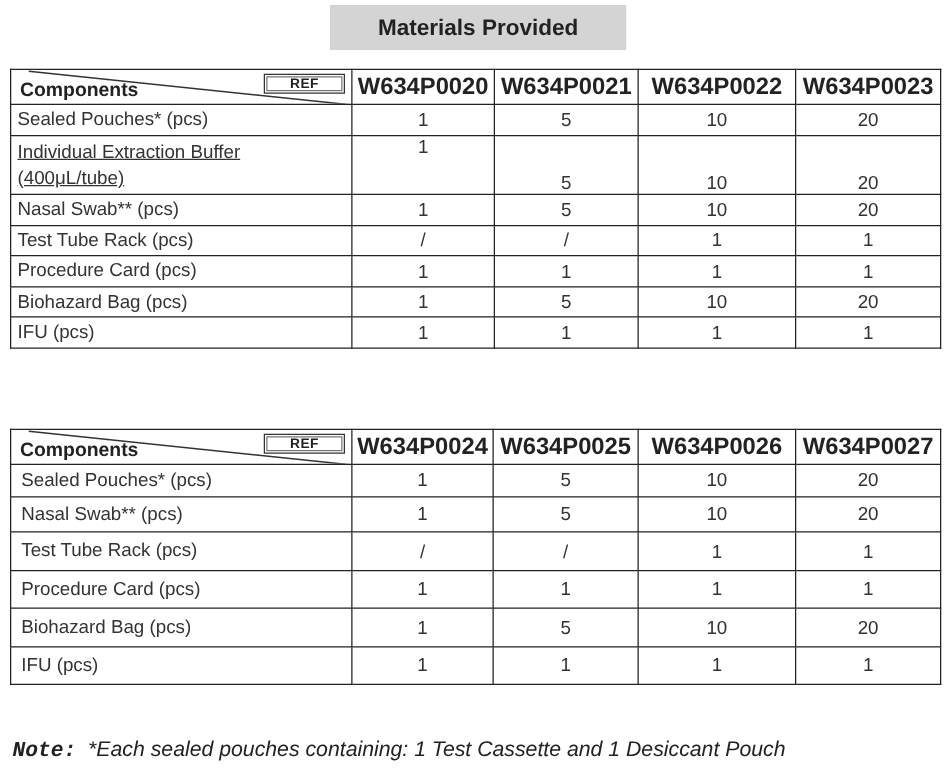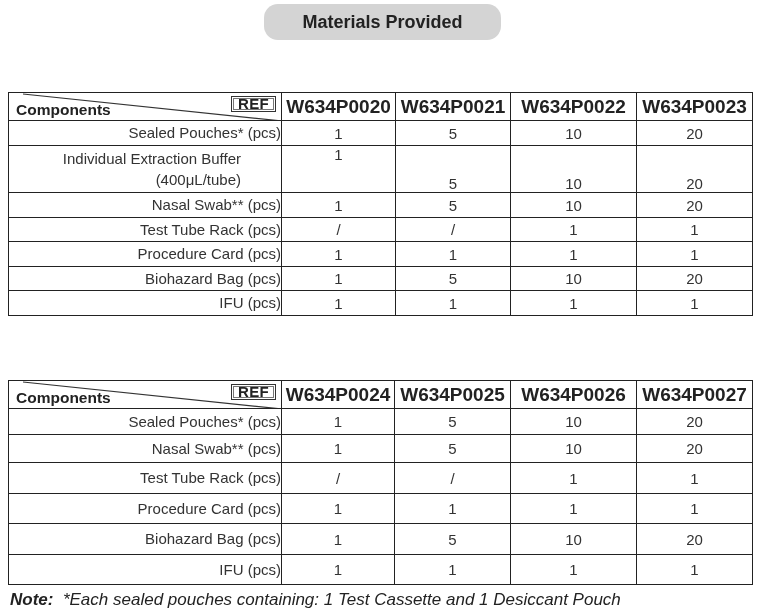--- a/index.html
+++ b/index.html
@@ -3,54 +3,54 @@
 <meta charset="utf-8">
 <style>
   html, body { margin: 0; padding: 0; background: #ffffff; }
   body {
     width: 760px; height: 615px; position: relative; overflow: hidden;
     font-family: "Liberation Sans", sans-serif; color: #222;
   }
   .title-box {
     position: absolute; left: 264px; top: 4px; width: 237px; height: 36px;
     background: #d4d4d4; display: flex; align-items: center; justify-content: center;
-    font-weight: bold; font-size: 18px; color: #222; border-radius: 14px;
+    font-weight: bold; font-size: 18px; color: #222;
   }
   table.mat {
-    position: absolute; left: 8px; border-collapse: collapse; table-layout: fixed; margin-top: 37px;
+    position: absolute; left: 8px; border-collapse: collapse; table-layout: fixed;
   }
   table.mat td, table.mat th {
     border: 1.5px solid #222; padding: 0; font-size: 15px; color: #333;
   }
   table.mat th { font-weight: bold; font-size: 19px; color: #222; text-align: center; }
-  table.mat td.comp { text-align: right; padding-left: 5px; line-height: 18px; }
+  table.mat td.comp { text-align: left; padding-left: 5px; line-height: 18px; }
   table.mat td.val { text-align: center; }
   #t1 { top: 55px; width: 744px; }
   #t2 { top: 343px; width: 744px; }
   .hdr-cell { position: relative; overflow: hidden; }
   .hdr-cell svg.diag { position: absolute; left: 0; top: 0; }
   .hdr-cell .lbl {
     position: absolute; left: 7px; bottom: 1px; font-weight: bold; font-size: 15.5px; color: #222;
   }
   .ref-icon {
     position: absolute; right: 5px; top: 3px; border: 1.3px solid #333;
-    font-size: 15px; font-weight: bold; padding: 1px 6px; line-height: 12px;
+    font-size: 11px; font-weight: bold; padding: 1px 20px; line-height: 12px;
     color: #222; background: #fff; letter-spacing: 0.3px;
   }
   .ref-icon::after {
     content: ""; position: absolute; left: 1px; top: 1px; right: 1px; bottom: 1px;
     border: 0.7px solid #777;
   }
   td.bottom-val { vertical-align: bottom; padding-bottom: 1px; }
   td.top-val { vertical-align: top; padding-top: 2px; }
   .note {
     position: absolute; left: 10px; top: 590px; font-size: 17px; font-style: italic; color: #222;
     white-space: nowrap;
   }
-  .note b { font-weight: bold; }
+  .note b { font-weight: bold; font-family: Liberation Mono, monospace; }
 </style>
 </head>
 <body>
 
 <div class="title-box">Materials Provided</div>
 
 <table class="mat" id="t1">
   <colgroup>
     <col style="width:273px">
       <col style="width:114px">
@@ -73,21 +73,21 @@
     <th>W634P0023</th>
   </tr>
   <tr style="height:25px">
     <td class="comp">Sealed Pouches* (pcs)</td>
     <td class="val">1</td>
     <td class="val">5</td>
     <td class="val">10</td>
     <td class="val">20</td>
   </tr>
   <tr style="height:47px">
-    <td class="comp" style="padding-right:40px; line-height:21px;">Individual Extraction Buffer (400μL/tube)</td>
+    <td class="comp" style="padding-right:40px; line-height:21px;text-decoration:underline;">Individual Extraction Buffer (400μL/tube)</td>
     <td class="val top-val">1</td>
     <td class="val bottom-val">5</td>
     <td class="val bottom-val">10</td>
     <td class="val bottom-val">20</td>
   </tr>
   <tr style="height:25px">
     <td class="comp">Nasal Swab** (pcs)</td>
     <td class="val">1</td>
     <td class="val">5</td>
     <td class="val">10</td>

